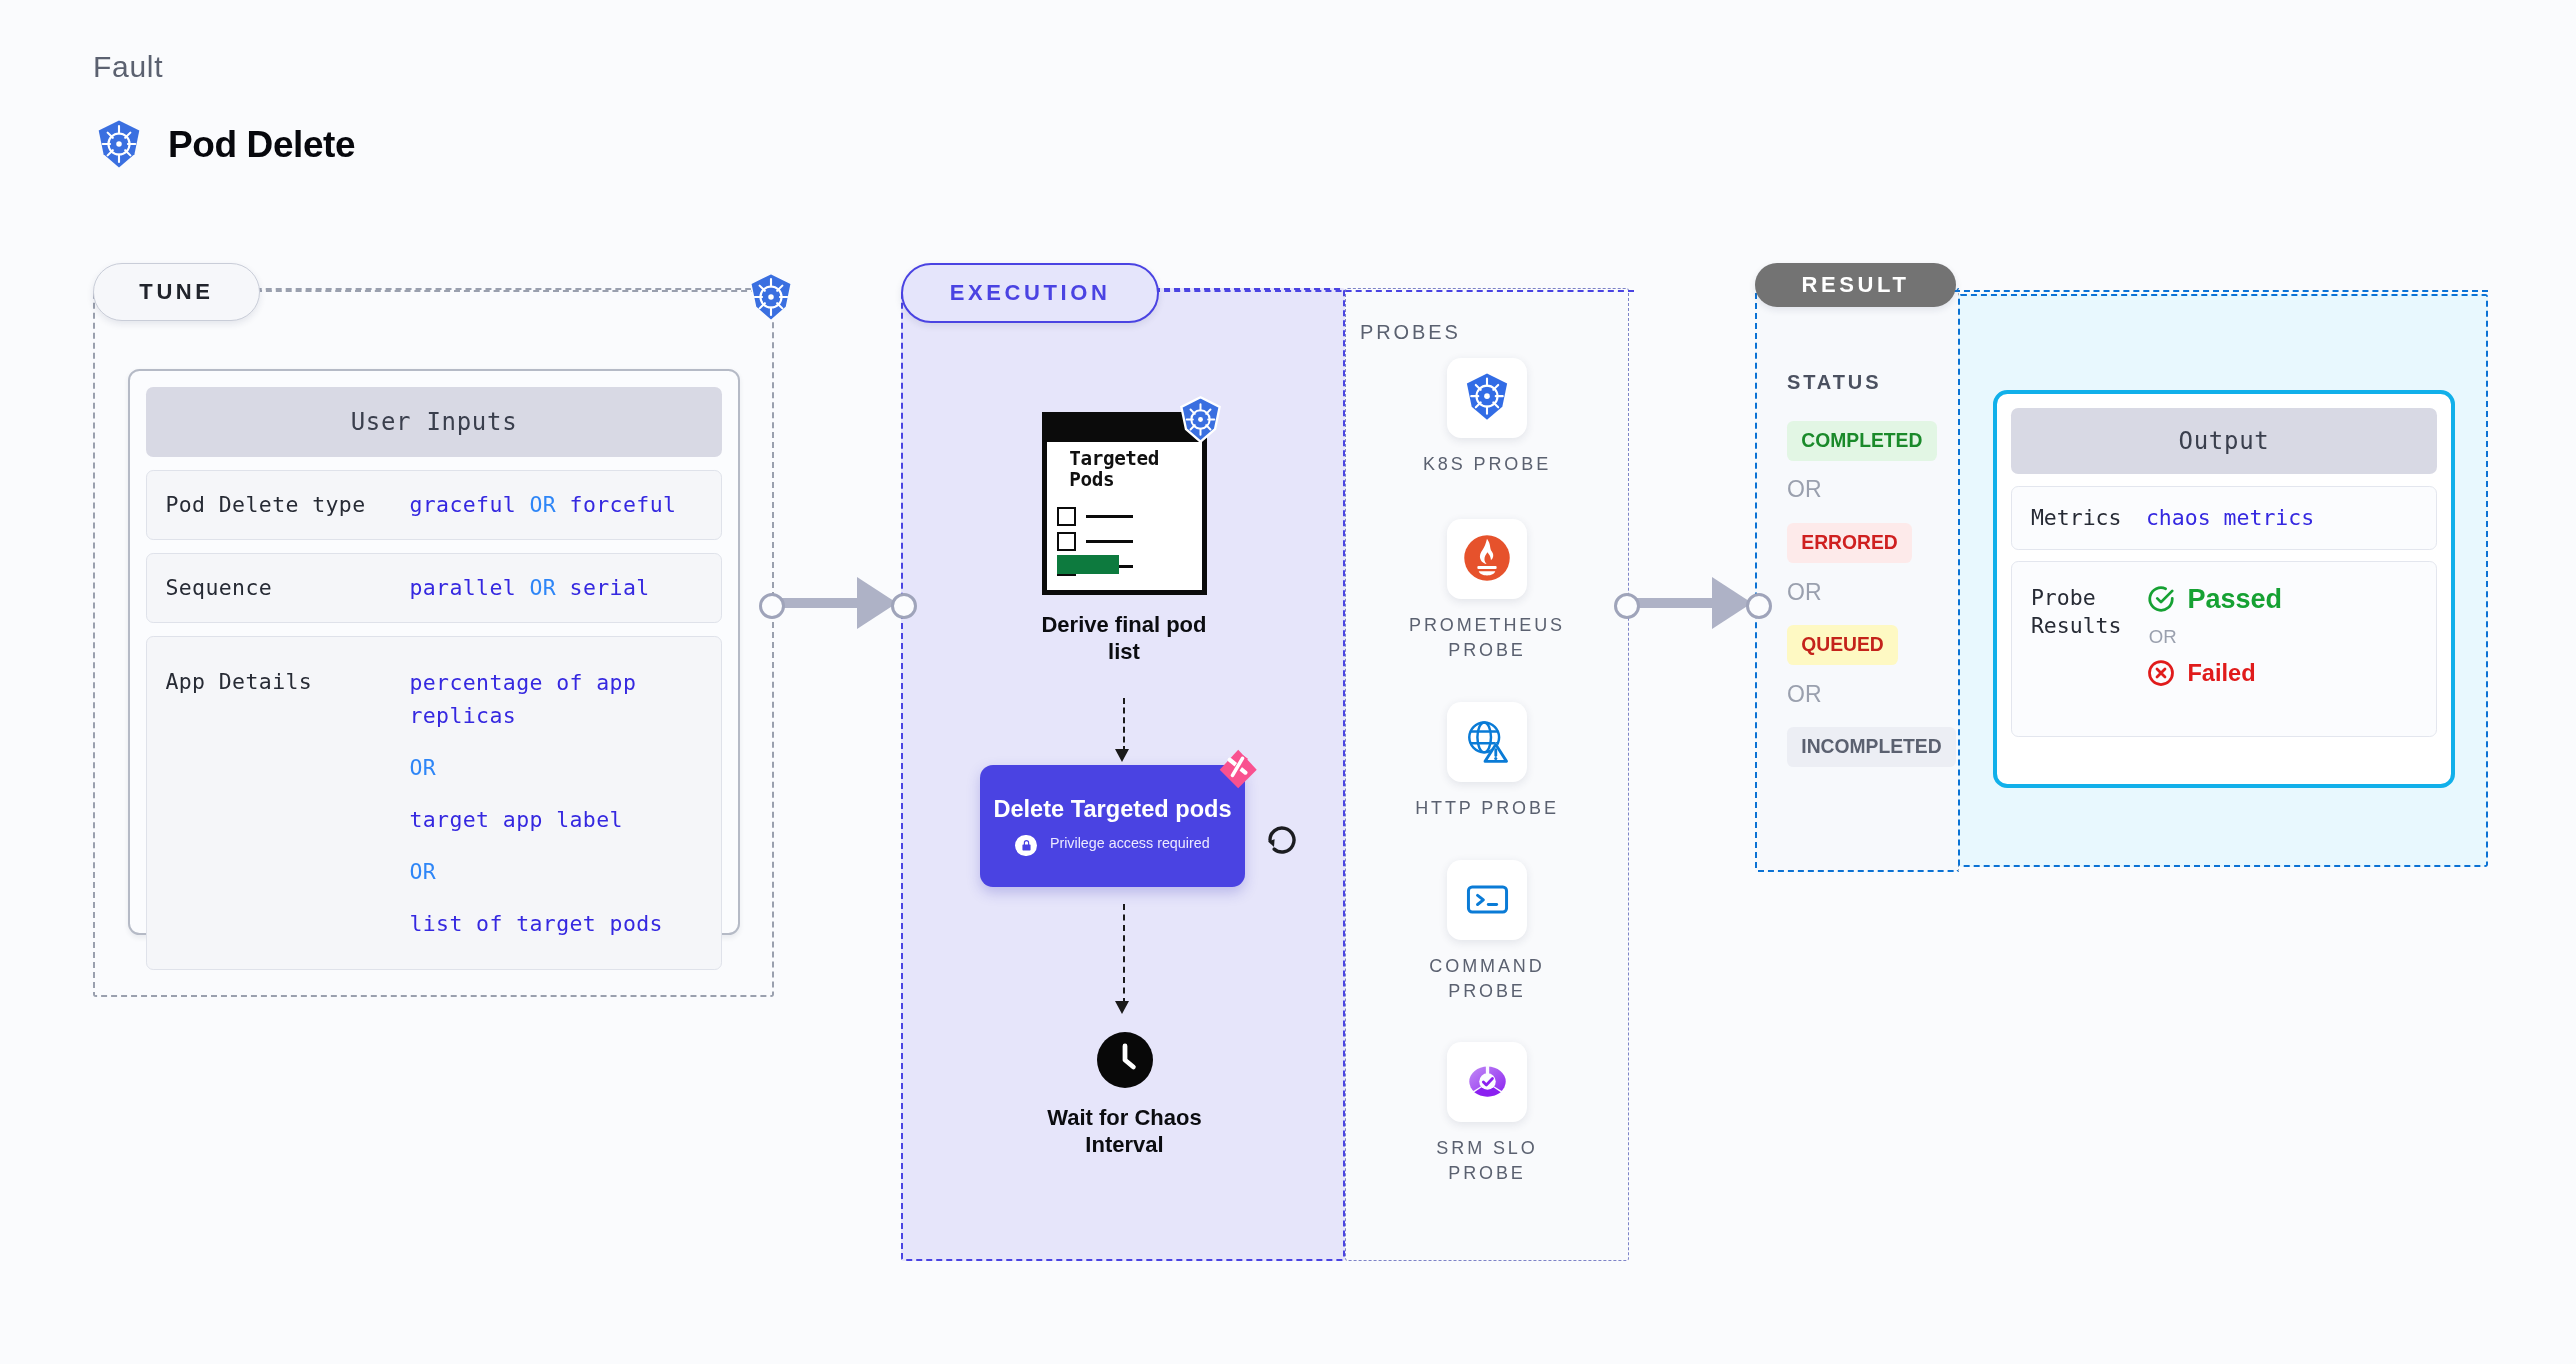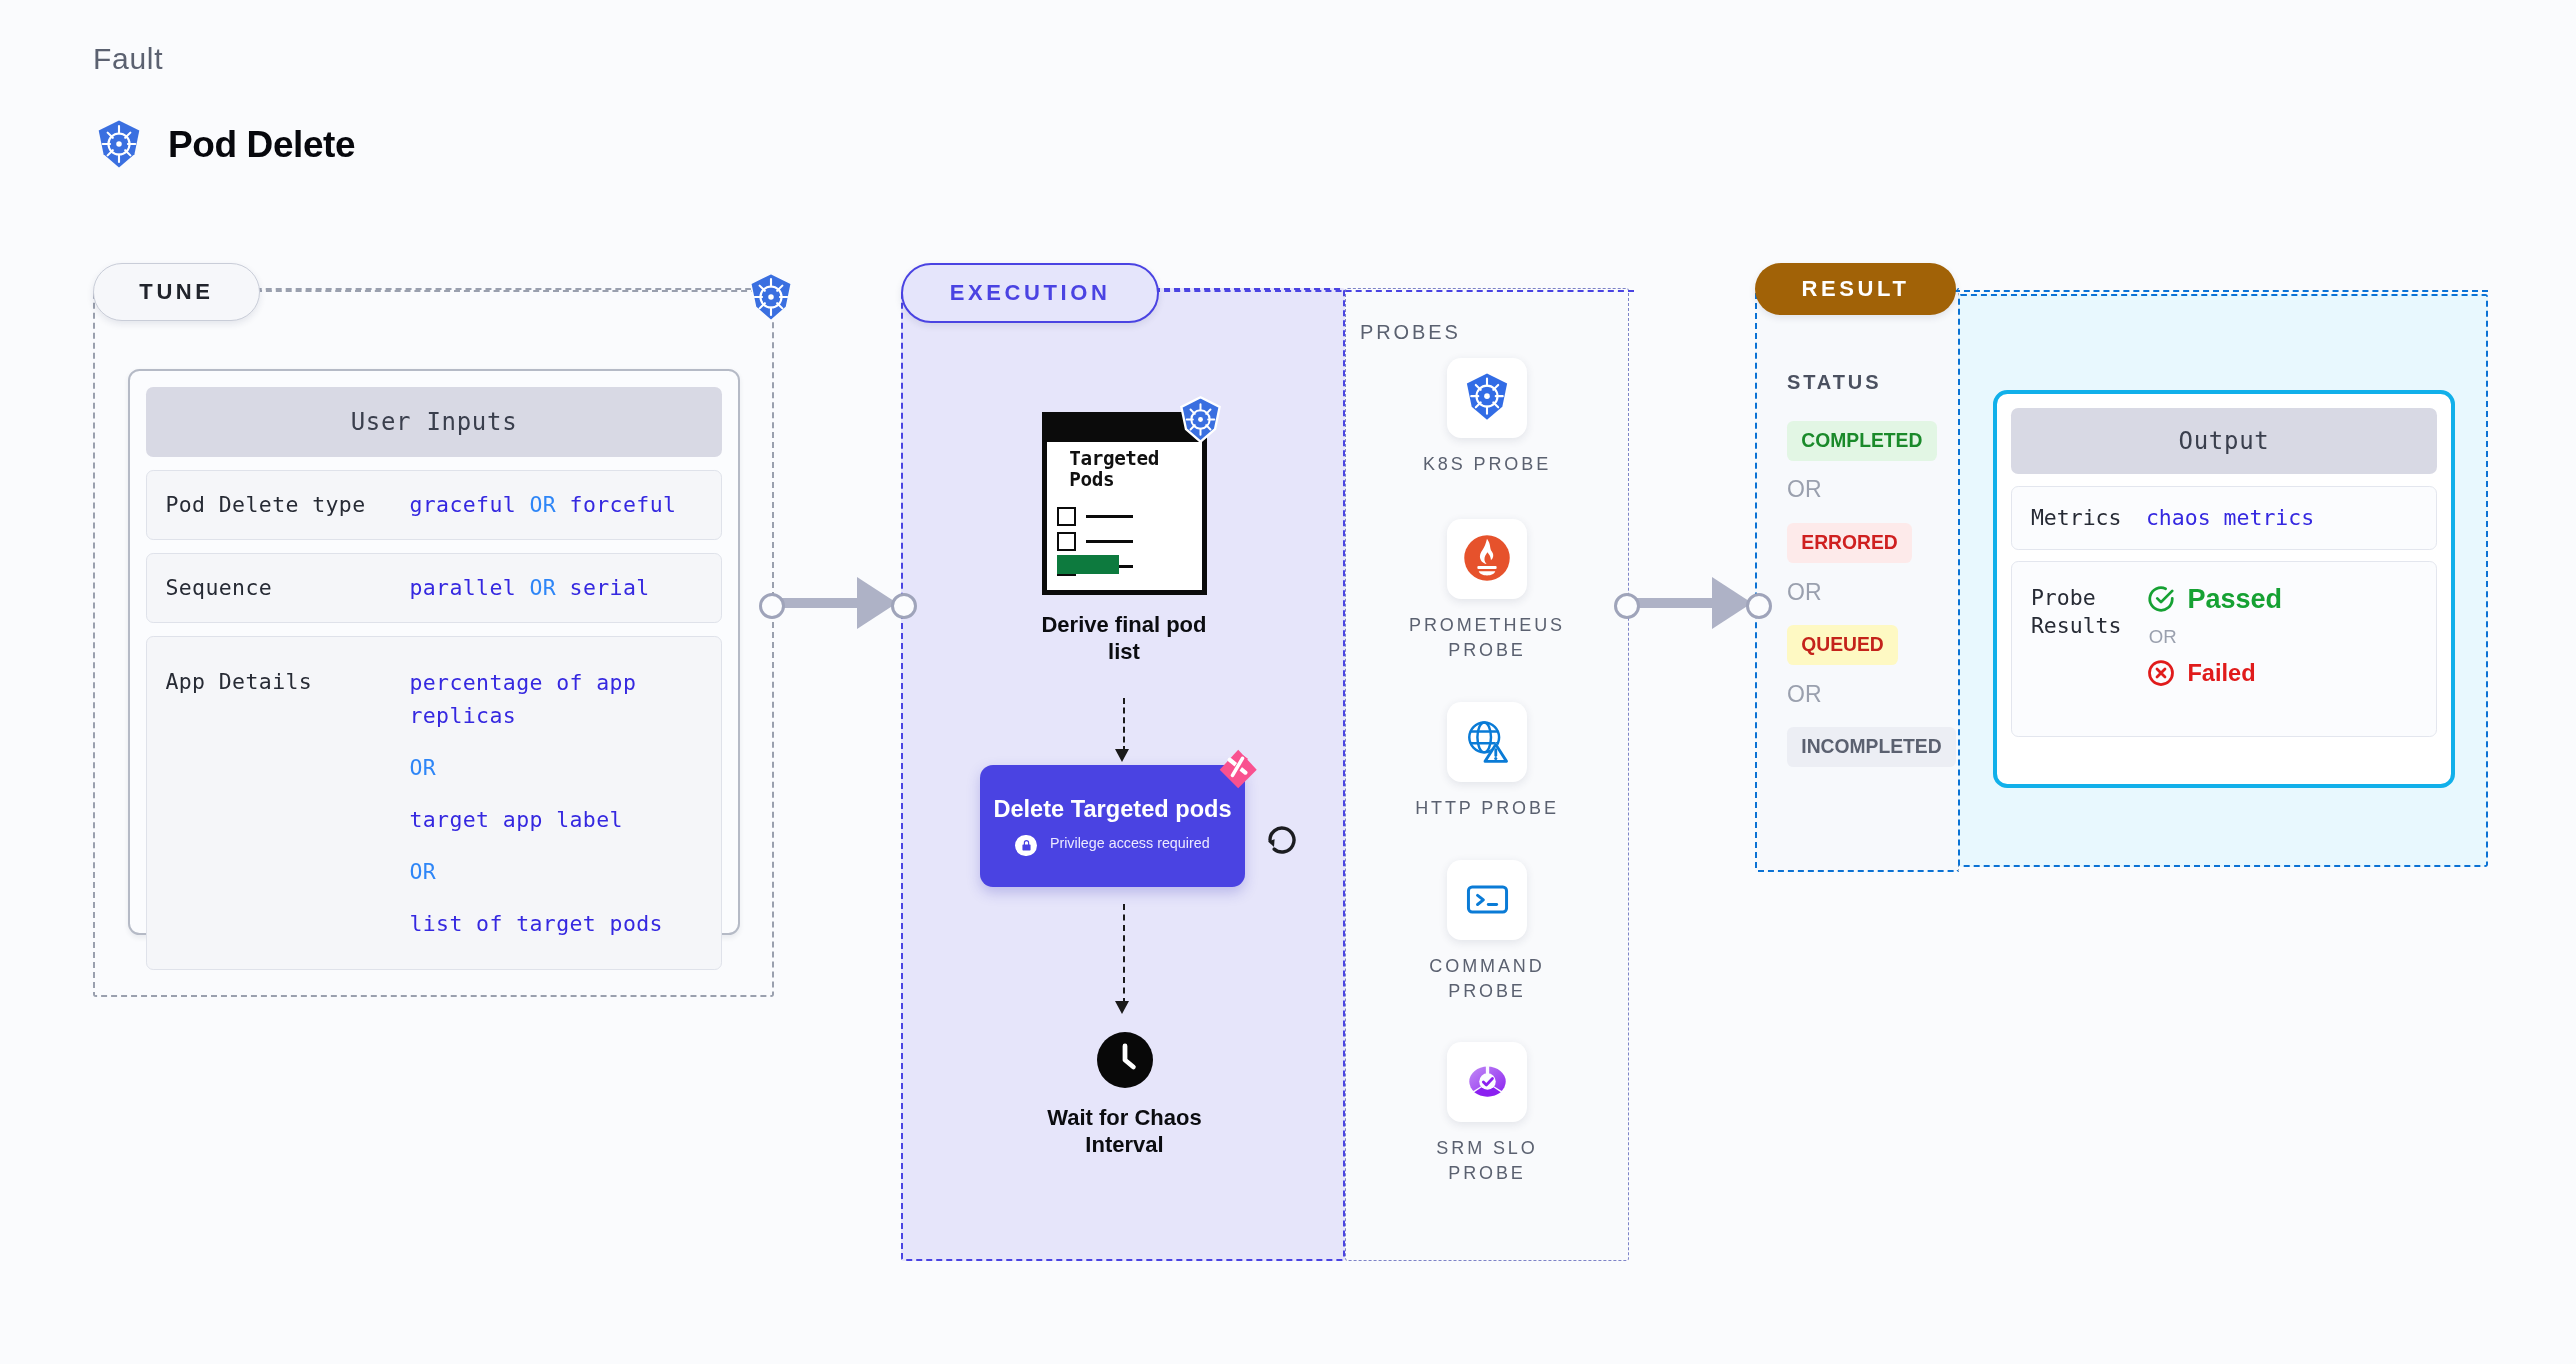--- a/index.html
+++ b/index.html
@@ -6,38 +6,38 @@
   body{
     width:2576px;height:1365px;
     background:#fafbfd;
     font-family:"Liberation Sans",sans-serif;
     position:relative;overflow:hidden;
   }
   .mono{font-family:"DejaVu Sans Mono","Liberation Mono",monospace;}
 
   
   #fault-label{
-    position:absolute;left:93px;top:42px;
+    position:absolute;left:93px;top:50px;
     font-size:30px;color:#5b6170;letter-spacing:0.7px;
   }
   #fault-title-row{
     position:absolute;left:93px;top:118px;
     display:flex;align-items:center;gap:23px;
   }
   #fault-title{font-size:37px;font-weight:bold;color:#07080d;letter-spacing:-0.4px;}
 
   
   .pill{
     position:absolute;display:flex;align-items:center;justify-content:center;
     border-radius:31.5px;font-size:22px;font-weight:bold;letter-spacing:3.6px;
     box-shadow:0 2.9px 7.2px rgba(30,40,80,.10);z-index:6;
   }
   .pill.tune{left:93px;top:263px;width:165px;height:56px;background:#f6f7fa;border:1.4px solid #c9cdd8;color:#21242c;}
   .pill.exec{left:901px;top:263px;width:254px;height:56px;background:#e5e5fb;border:2.1px solid #4a43e2;color:#4a43e2;}
-  .pill.result{left:1755px;top:263px;width:201px;height:52px;background:#a16207;border:none;color:#ffffff;}
+  .pill.result{left:1755px;top:263px;width:201px;height:44px;background:#737373;border:none;color:#ffffff;}
 
   
   .dashbox{position:absolute;box-sizing:border-box;}
   #tune-box{
     left:93px;top:288px;width:681px;height:709px;
     border:2.1px dashed #9aa0ae;border-radius:2.9px;background:transparent;
   }
   #exec-box{
     left:901px;top:288px;width:444px;height:973px;
     border:2.9px dashed #4a43e2;background:#e6e5fa;border-radius:2.9px;

